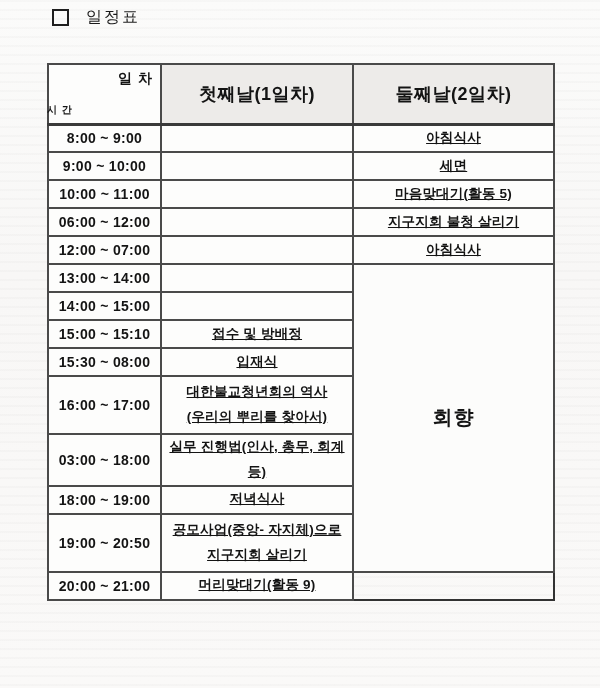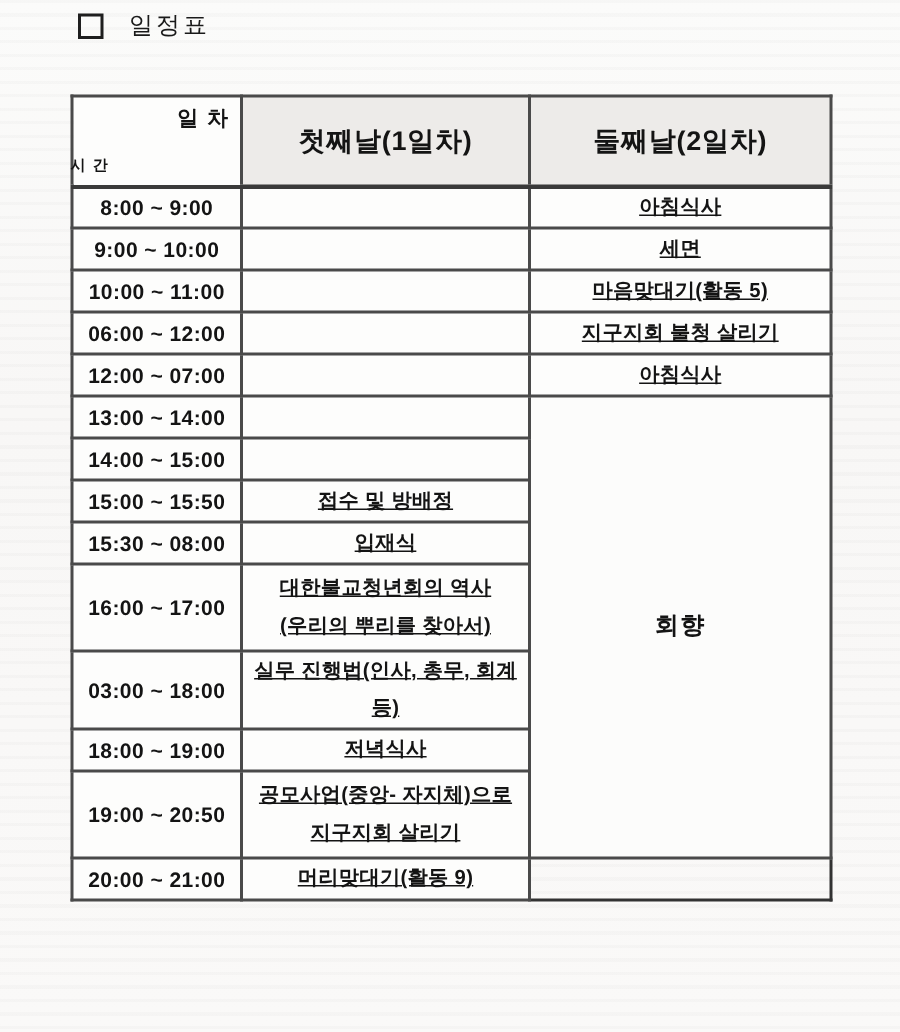--- a/index.html
+++ b/index.html
@@ -86,21 +86,21 @@
   }
   td.activity-cell {
     font-size: 13.5px;
     background: #fdfdfc;
     white-space: pre-line;
     line-height: 1.85;
     letter-spacing: 0.2px;
     text-decoration: underline;
   }
   td.merged-cell {
-    font-size: 16px;
+    font-size: 20px;
     background: #fcfcfb;
     letter-spacing: 1px;
     margin-top: 48px;
   }
 </style>
 </head>
 <body>
 
 <div class="page">
 
@@ -154,21 +154,21 @@
       <tr class="time-row">
         <td class="time-cell">13:00 ~ 14:00</td>
         <td class="activity-cell"></td>
         <td class="merged-cell" rowspan="8">회향</td>
       </tr>
       <tr class="time-row">
         <td class="time-cell">14:00 ~ 15:00</td>
         <td class="activity-cell"></td>
       </tr>
       <tr class="time-row">
-        <td class="time-cell">15:00 ~ 15:50</td>
+        <td class="time-cell">15:00 ~ 15:10</td>
         <td class="activity-cell">접수 및 방배정</td>
       </tr>
       <tr class="time-row">
         <td class="time-cell">15:30 ~ 08:00</td>
         <td class="activity-cell">입재식</td>
       </tr>
       <tr class="time-row tall">
         <td class="time-cell">16:00 ~ 17:00</td>
         <td class="activity-cell">대한불교청년회의 역사
 (우리의 뿌리를 찾아서)</td>

